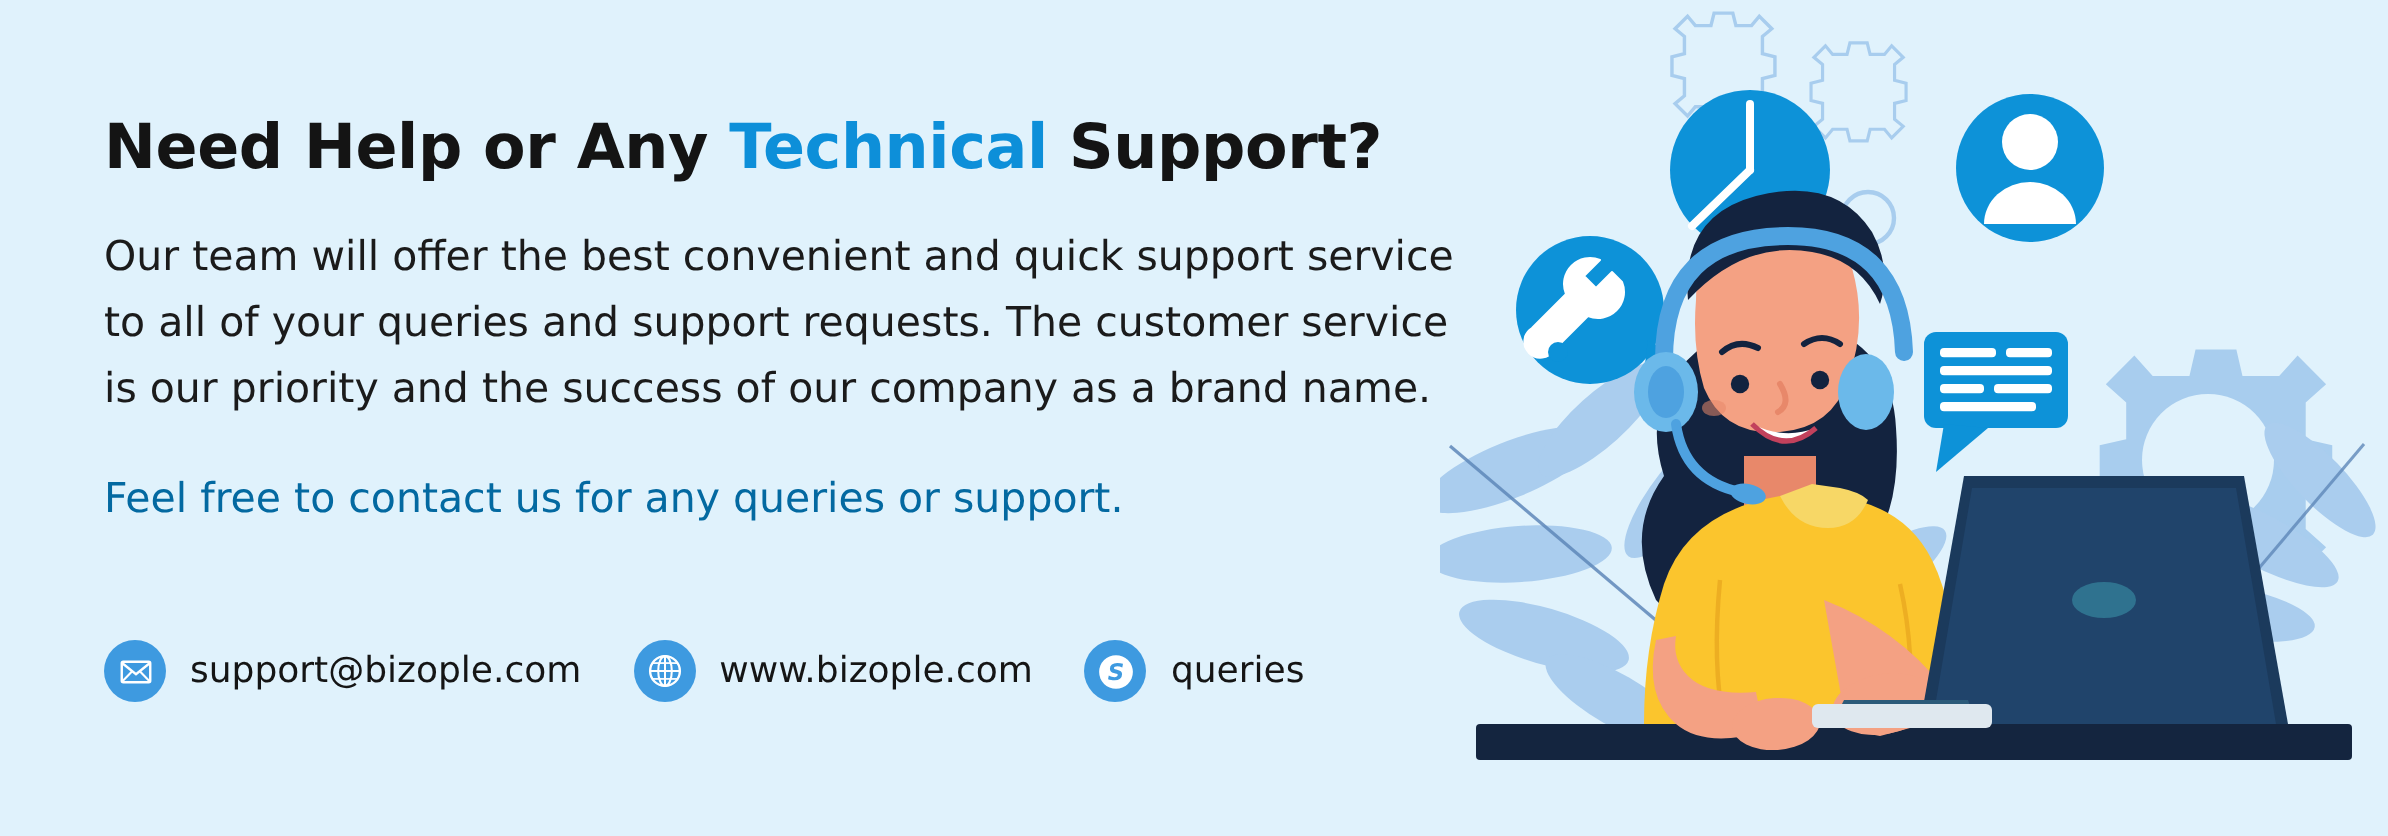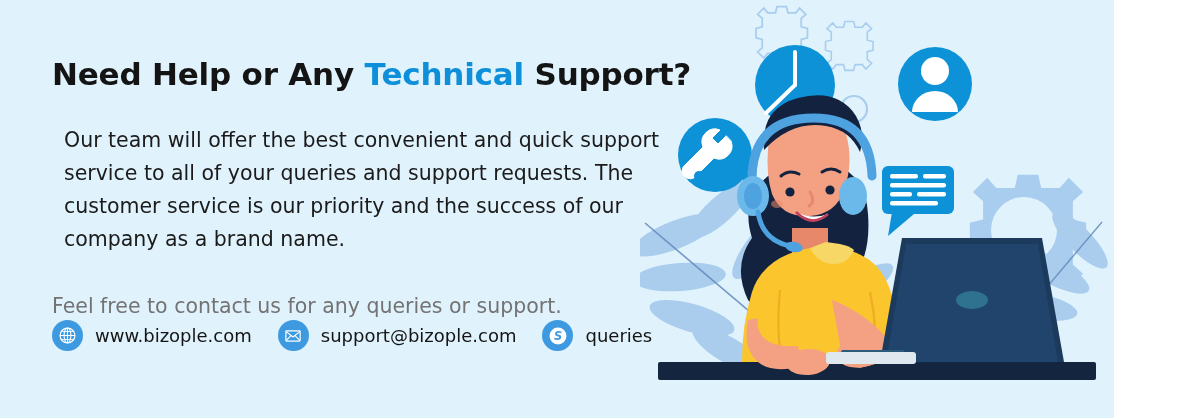--- a/index.html
+++ b/index.html
@@ -2,26 +2,25 @@
 <html><head>
 <meta charset="utf-8">
 <style>
   html, body {
     margin: 0;
     padding: 0;
     background: #ffffff;
   }
   .banner {
     position: relative;
-    width: 1074px;
+    width: 1194px;
     height: 418px;
     background: #e0f2fc;
     overflow: hidden;
     font-family: "DejaVu Sans", sans-serif;
-    padding-left: 40px;
   }
 
   
   .content {
     position: absolute;
     left: 52px;
     top: 56px;
     width: 680px;
   }
   .headline {
@@ -29,33 +28,33 @@
     font-family: "DejaVu Sans", sans-serif;
     font-size: 31px;
     font-weight: bold;
     letter-spacing: -0.2px;
     color: #141414;
     white-space: nowrap;
   }
   .headline .accent { color: #0d8fd9; }
 
   .paragraph {
-    margin: 12px;
+    margin: 0;
     padding-top: 20px;
     font-size: 20.5px;
     line-height: 33px;
     color: #1b1b1b;
     font-weight: 400;
   }
   .paragraph-2 {
     margin: 0;
     padding-top: 22px;
     font-size: 20.5px;
     line-height: 33px;
-    color: #737373;
+    color: #0369a1;
   }
 
   
   .contact-row {
     position: absolute;
     left: 52px;
     top: 320px;
     display: flex;
     align-items: center;
   }
@@ -97,48 +96,48 @@
 <div class="banner">
 
   <div class="content">
     <h1 class="headline"><span>Need Help or Any </span><span class="accent">Technical</span><span> Support?</span></h1>
 
     <p class="paragraph">Our team will offer the best convenient and quick support service to all of your queries and support requests. The customer service is our priority and the success of our company as a brand name.</p>
     <p class="paragraph-2">Feel free to contact us for any queries or support.</p>
   </div>
 
   <div class="contact-row">
+
+    <div class="contact-item">
+      <span class="contact-badge">
+        <svg width="18" height="18" viewBox="0 0 24 24">
+          <rect x="2.5" y="5.2" width="19" height="13.6" rx="1" fill="none" stroke="#ffffff" stroke-width="1.6"></rect>
+          <path d="M2.5 5.8 L12 13.4 L21.5 5.8" fill="none" stroke="#ffffff" stroke-width="1.6"></path>
+          <path d="M2.8 18.3 L9.3 11.6 M21.2 18.3 L14.7 11.6" fill="none" stroke="#ffffff" stroke-width="1.4"></path>
+        </svg>
+      </span>
+      <span class="contact-label">support@bizople.com</span>
+    </div>
 
     <div class="contact-item">
       <span class="contact-badge">
         <svg width="19" height="19" viewBox="0 0 24 24">
           <circle cx="12" cy="12" r="9.4" fill="none" stroke="#ffffff" stroke-width="1.5"></circle>
           <ellipse cx="12" cy="12" rx="4.3" ry="9.4" fill="none" stroke="#ffffff" stroke-width="1.3"></ellipse>
           <line x1="2.6" y1="12" x2="21.4" y2="12" stroke="#ffffff" stroke-width="1.3"></line>
           <line x1="4.3" y1="7" x2="19.7" y2="7" stroke="#ffffff" stroke-width="1.1"></line>
           <line x1="4.3" y1="17" x2="19.7" y2="17" stroke="#ffffff" stroke-width="1.1"></line>
           <line x1="12" y1="2.6" x2="12" y2="21.4" stroke="#ffffff" stroke-width="1.3"></line>
         </svg>
       </span>
       <span class="contact-label">www.bizople.com</span>
     </div>
 
     <div class="contact-item">
       <span class="contact-badge">
-        <svg width="18" height="18" viewBox="0 0 24 24">
-          <rect x="2.5" y="5.2" width="19" height="13.6" rx="1" fill="none" stroke="#ffffff" stroke-width="1.6"></rect>
-          <path d="M2.5 5.8 L12 13.4 L21.5 5.8" fill="none" stroke="#ffffff" stroke-width="1.6"></path>
-          <path d="M2.8 18.3 L9.3 11.6 M21.2 18.3 L14.7 11.6" fill="none" stroke="#ffffff" stroke-width="1.4"></path>
-        </svg>
-      </span>
-      <span class="contact-label">support@bizople.com</span>
-    </div>
-
-    <div class="contact-item">
-      <span class="contact-badge">
         <svg width="22" height="22" viewBox="0 0 24 24">
           <circle cx="12" cy="12" r="9.2" fill="#ffffff"></circle>
           <text x="12" y="16.6" text-anchor="middle" font-family="DejaVu Sans, sans-serif" font-size="12.5" font-style="italic" font-weight="bold" fill="#3e9ae0">S</text>
         </svg>
       </span>
       <span class="contact-label">queries</span>
     </div>
 
   </div>
 

